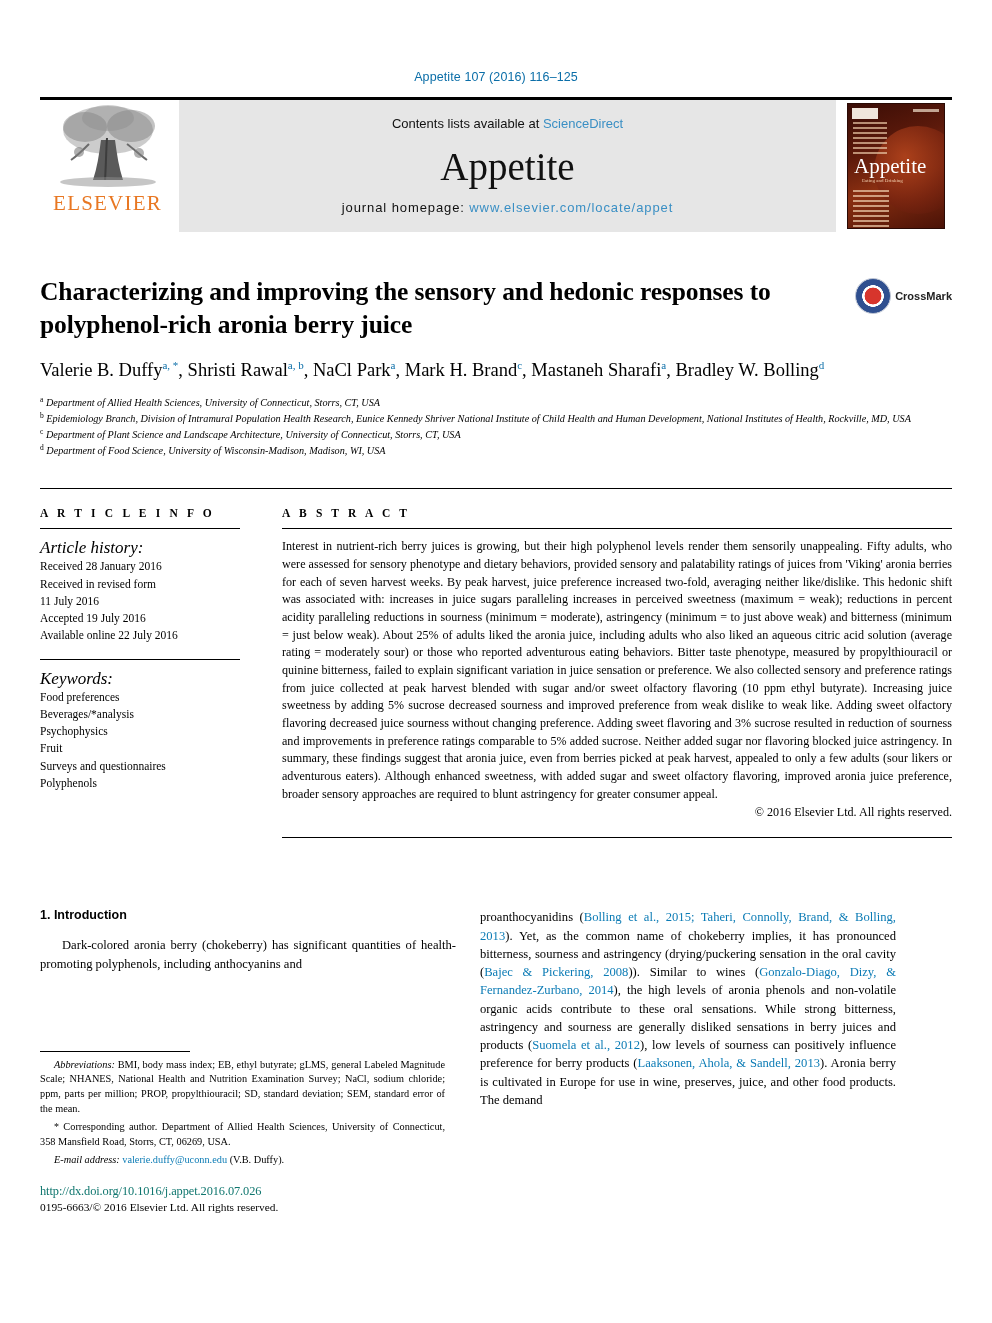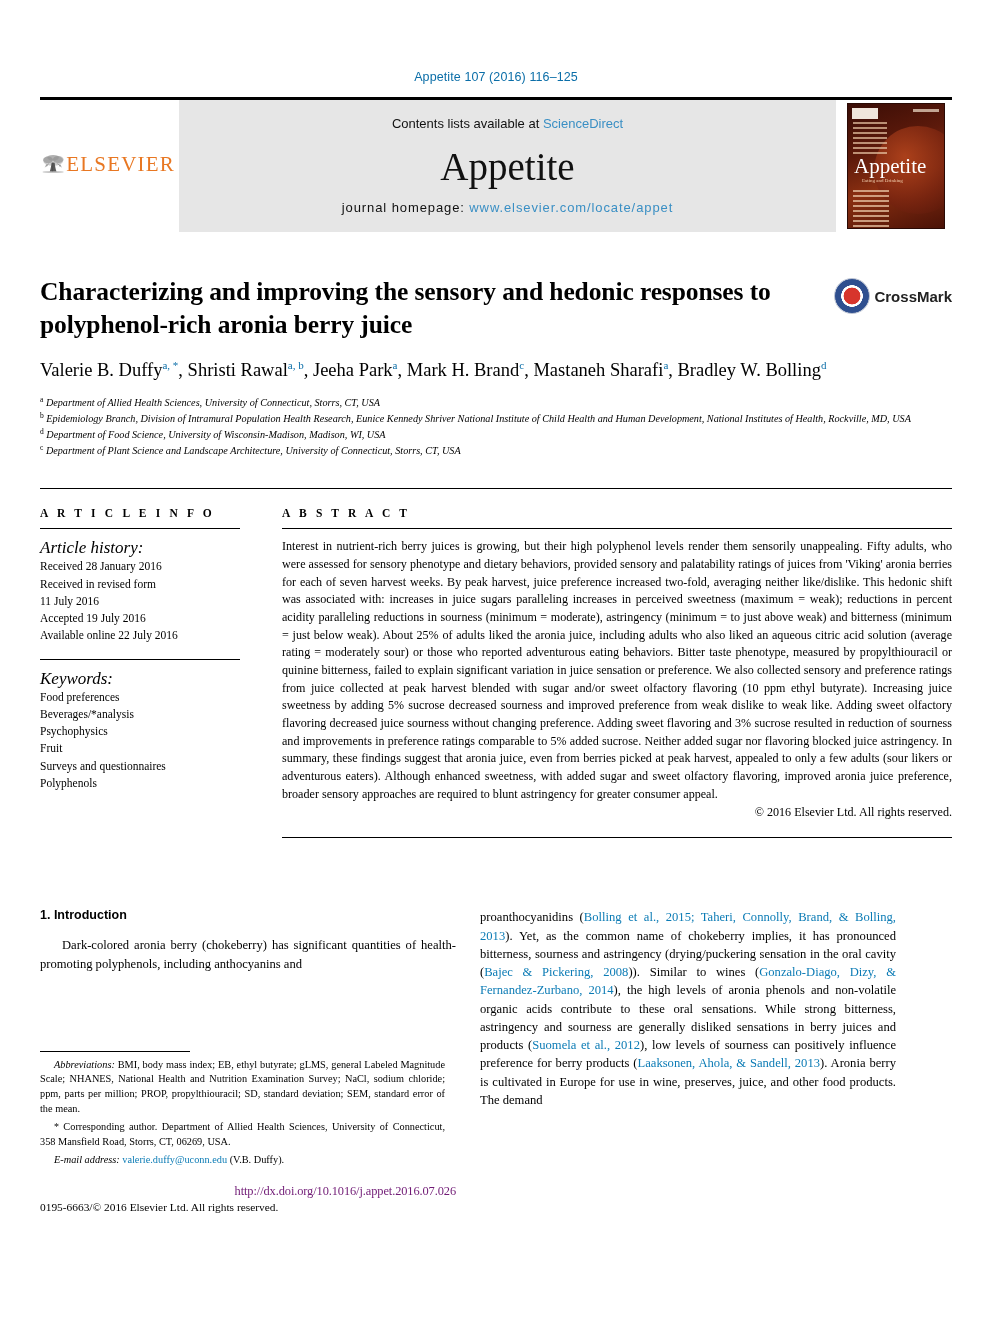--- a/index.html
+++ b/index.html
@@ -38,23 +38,22 @@
     margin-top: 13px;
     border-top: 3px solid #000;
     height: 132px;
     display: flex;
     align-items: stretch;
   }
   .banner-logo {
     width: 135px;
     flex: 0 0 135px;
     display: flex;
-    flex-direction: row;
+    flex-direction: column;
     align-items: center;
-    justify-content: flex-end;
     padding-bottom: 4px;
   }
   .tree-svg { display:block; }
   .elsevier-word {
     color: #e87722;
     font-family: "Liberation Serif", serif;
     font-size: 21px;
     letter-spacing: 1.2px;
     line-height: 1;
     margin-top: 1px;
@@ -158,21 +157,21 @@
     align-items: center;
     gap: 4px;
   }
   .crossmark-badge {
     width: 34px; height: 34px; border-radius: 50%;
     background: radial-gradient(circle at 50% 50%, #d7352c 0%, #d7352c 34%, #ffffff 36%, #ffffff 44%, #2f4f8f 46%, #2f4f8f 70%, #cfd6e4 72%, #eef1f6 100%);
     border: 1px solid #b9c1d1;
   }
   .crossmark-text {
     font-family: "Liberation Sans", sans-serif;
-    font-size: 15px;
+    font-size: 11px;
     font-weight: bold;
     color: #222;
   }
 
   .authors {
     font-family: "Liberation Serif", serif;
     font-size: 18.5px;
     line-height: 1.38;
     margin-top: 17px;
   }
@@ -263,26 +262,25 @@
     text-align: justify;
     margin: 0 11px 4px 0;
   }
   .fn.indent { text-indent: 14px; }
   .fn i { font-style: italic; }
   .fn .star { font-size: 10px; }
   .fn a { color: #0b7bb5; text-decoration: none; }
 
   .doi-block { margin-top: 16px; }
   .doi-link {
-    color: #701a75;
+    color: #0f766e;
     font-size: 12.4px;
     text-decoration: none;
     display: block;
     letter-spacing: -.1px;
-    text-align: right;
   }
   .issn-line { font-size: 11.4px; margin-top: 2px; }
 </style>
 </head>
 <body>
 
 <div class="page">
 
   <div class="running-head">Appetite 107 (2016) 116–125</div>
 
@@ -350,31 +348,31 @@
   <div class="title-block">
     <div class="crossmark">
       <div class="crossmark-badge"></div>
       <div class="crossmark-text">CrossMark</div>
     </div>
     <h1 class="article-title">Characterizing and improving the sensory and hedonic responses to polyphenol-rich aronia berry juice</h1>
 
     <div class="authors">
       <span>Valerie B. Duffy</span><sup>a, *</sup>,
       <span>Shristi Rawal</span><sup>a, b</sup>,
-      <span>Jeeha Park</span><sup>a</sup>,
+      <span>NaCl Park</span><sup>a</sup>,
       <span>Mark H. Brand</span><sup>c</sup>,
       <span>Mastaneh Sharafi</span><sup>a</sup>,
       <span>Bradley W. Bolling</span><sup>d</sup>
     </div>
 
     <div class="affiliations">
       <div><sup>a</sup> <span>Department of Allied Health Sciences, University of Connecticut, Storrs, CT, USA</span></div>
       <div><sup>b</sup> <span>Epidemiology Branch, Division of Intramural Population Health Research, Eunice Kennedy Shriver National Institute of Child Health and Human Development, National Institutes of Health, Rockville, MD, USA</span></div>
+      <div><sup>c</sup> <span>Department of Plant Science and Landscape Architecture, University of Connecticut, Storrs, CT, USA</span></div>
       <div><sup>d</sup> <span>Department of Food Science, University of Wisconsin-Madison, Madison, WI, USA</span></div>
-      <div><sup>c</sup> <span>Department of Plant Science and Landscape Architecture, University of Connecticut, Storrs, CT, USA</span></div>
     </div>
   </div>
 
   <div class="info-abstract">
 
     <div class="col-info">
       <div class="sec-head">A R T I C L E   I N F O</div>
       <div class="rule"></div>
       <div class="info-label">Article history:</div>
       <div class="info-line">Received 28 January 2016</div>

